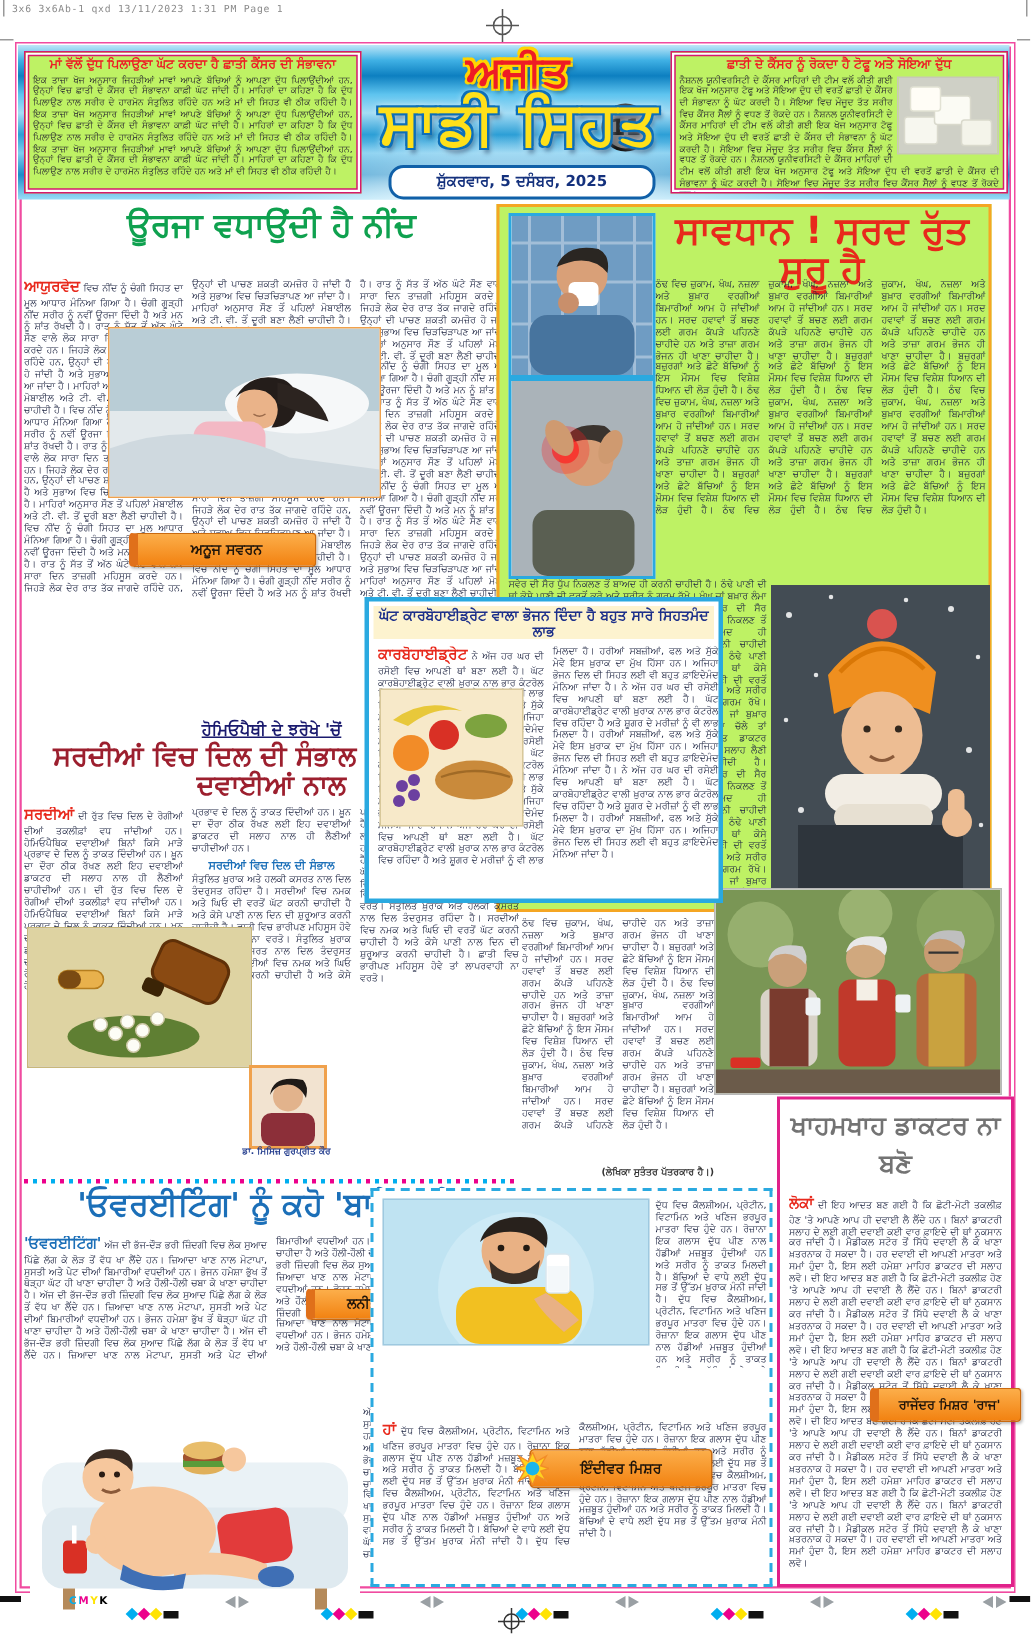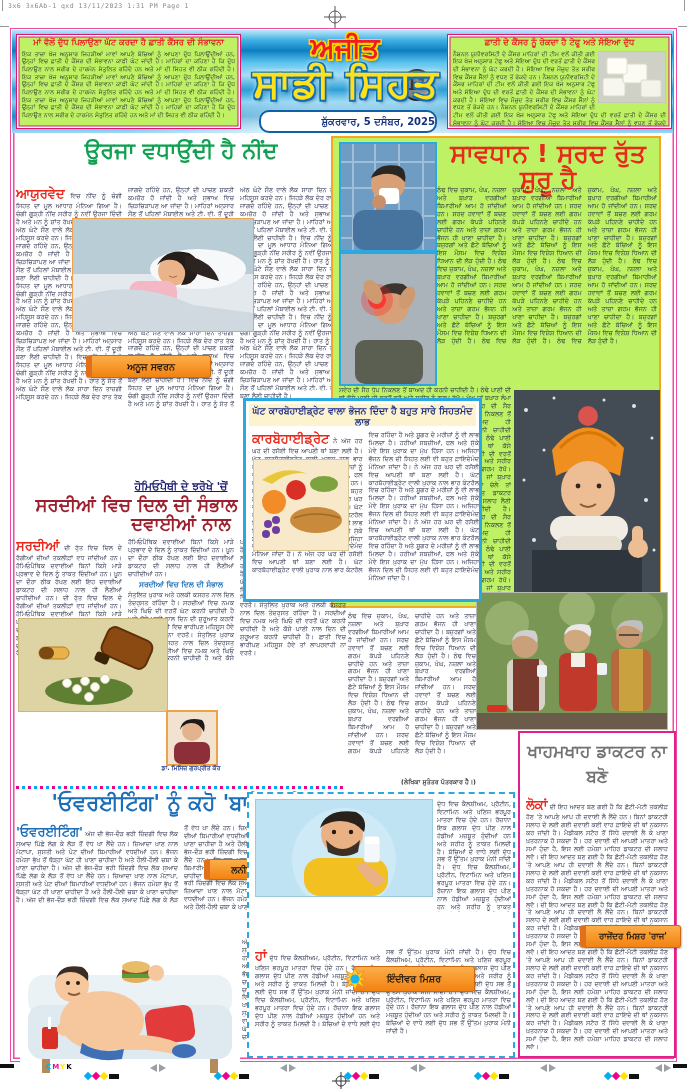--- a/index.html
+++ b/index.html
@@ -16,30 +16,30 @@
      background:
        radial-gradient(ellipse 45% 55% at 50% 98%, rgba(255,255,255,.95), rgba(255,255,255,0) 72%),
        linear-gradient(180deg,#bfe7f8 0%,#3fb0e4 10%,#0d7fc0 20%,#5ec4ef 32%,#a5ddf5 44%,#2d9fd6 58%,#7fcdf0 70%,#1b8cc9 84%,#9adcf7 100%);}
   .masthead{left:247px;top:31px;width:196px;text-align:center;font-size:28px;font-weight:900;color:#ee1c25;
      text-shadow:-1.5px -1.5px 0 #ffd400,1.5px -1.5px 0 #ffd400,-1.5px 1.5px 0 #ffd400,1.5px 1.5px 0 #ffd400,2px 3px 3px rgba(0,0,0,.35);}
   .pagenum{left:401px;top:37px;width:28px;height:28px;background:#737373;border:2px solid #111;border-radius:50%;
      font-size:15px;font-weight:800;color:#111;text-align:center;line-height:28px;margin-top:32px;}
   .sectiontitle{left:212px;top:60px;width:268px;text-align:center;font-size:40px;font-weight:900;color:#ffe01a;letter-spacing:1px;
      text-shadow:-1.5px -1.5px 0 #0d6fb8,1.5px -1.5px 0 #0d6fb8,-1.5px 1.5px 0 #0d6fb8,1.5px 1.5px 0 #0d6fb8,0 0 6px #ffffff,2px 3px 3px rgba(0,30,70,.5);}
   .datepill{left:259px;top:110px;width:174px;height:19px;background:#fff;border:2px solid #1060a8;border-radius:10px;
-     font-size:10px;font-weight:800;color:#14317d;text-align:right;line-height:19px;}
+     font-size:10px;font-weight:800;color:#14317d;text-align:center;line-height:19px;}
   .topbox{width:225px;height:95px;background:#bef264;border:1.5px solid #d6186e;
      box-shadow:inset 0 0 0 1.5px #fff, inset 0 0 0 2.5px #d6186e;padding:3px 5px;box-sizing:border-box;overflow:hidden;}
   .topbox h4{margin:0 0 2px 0;font-size:8.4px;color:#ee1c25;text-align:center;line-height:1.15;}
   .tinybody{font-size:6px;line-height:1.28;text-align:justify;color:#26262e;}
   
   .t{font-size:6.3px;line-height:1.26;text-align:justify;color:#1c2340;overflow:hidden;}
   .col3{column-count:3;column-gap:6px;}
   .col2{column-count:2;column-gap:6px;}
-  .lead{color:#e8291c;font-weight:800;font-size:13px;}
+  .lead{color:#e8291c;font-weight:800;font-size:10px;}
   .photo{border:1px solid #c9c9c9;overflow:hidden;background:#eee;}
   .photo svg{display:block;}
   .byline{display:flex;align-items:center;justify-content:center;
      background:linear-gradient(180deg,#fcae4a,#f28211);border:1px solid #c96a10;border-left:6px solid #e0701a;
      border-radius:3px;font-weight:800;font-size:9.5px;color:#20150a;box-shadow:1px 1px 2px rgba(0,0,0,.25);}
   .byline.star-left{border-left:1px solid #c96a10;}
   .byline .star{position:absolute;left:-10px;top:50%;transform:translateY(-50%);width:22px;height:22px;}
   .byline.magenta{background:linear-gradient(180deg,#ff3ba5,#e6007e);border-color:#a50063;color:#fff;}
   .hd{font-weight:900;text-align:center;line-height:1.05;}
   .dotsep{height:3px;background:repeating-linear-gradient(90deg,#ec008c 0 3px,transparent 3px 6px,#00aeef 6px 9px,transparent 9px 12px);}

